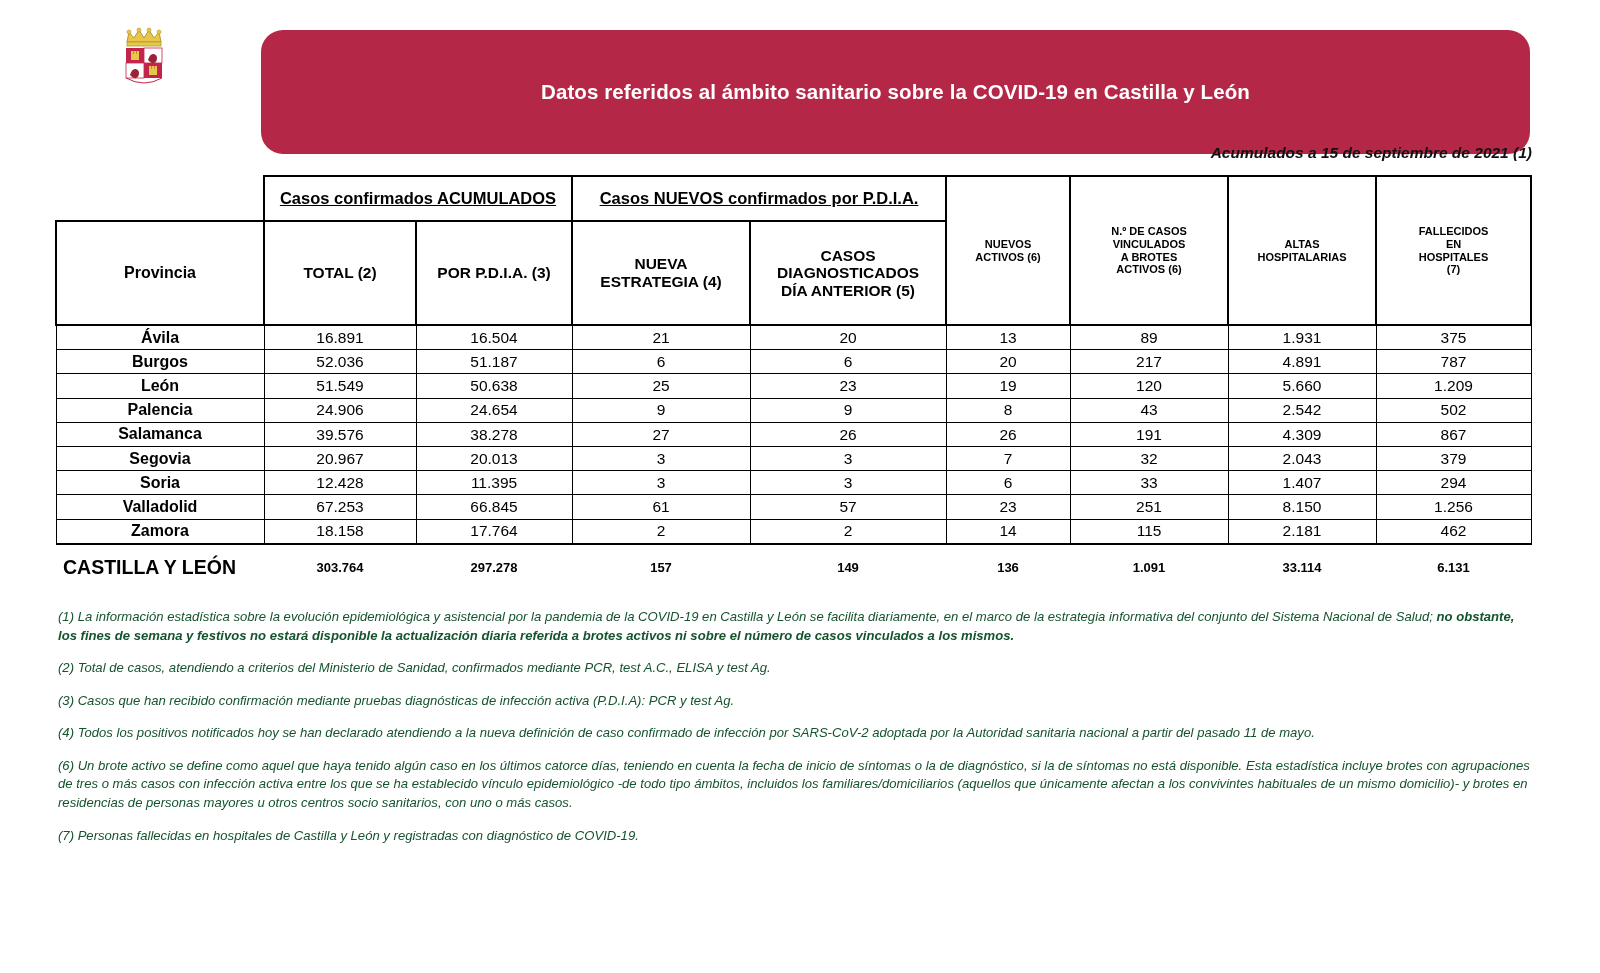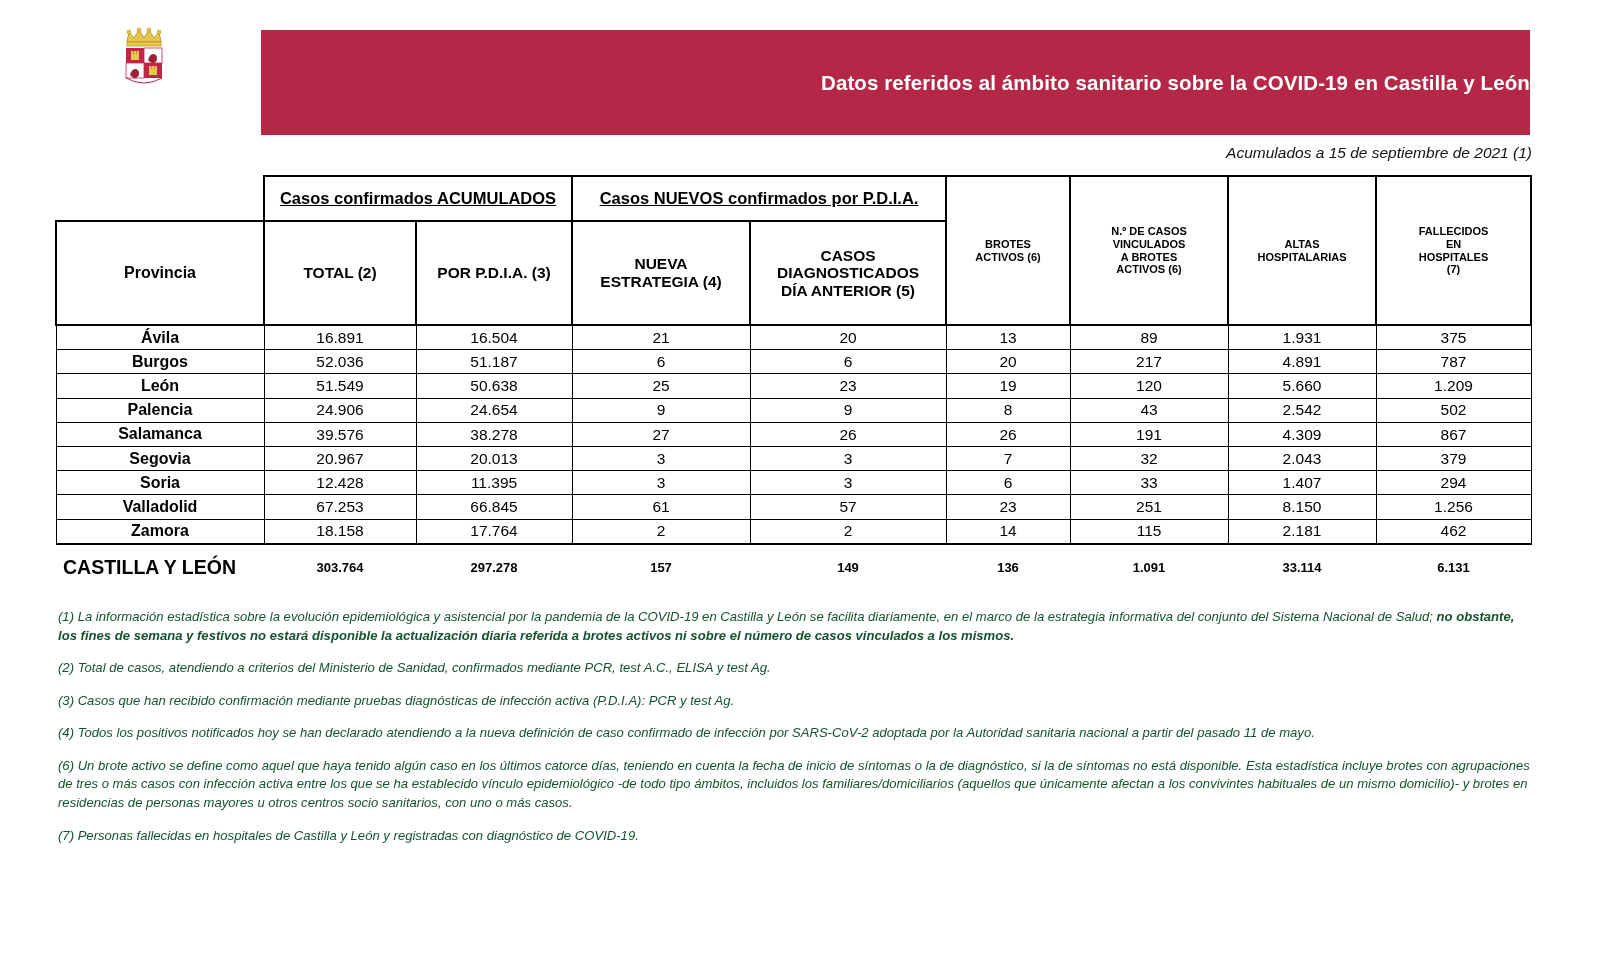--- a/index.html
+++ b/index.html
@@ -43,43 +43,44 @@
     margin-top: 1px;
   }
   .logo-text .l1 { display:block; padding-left: 46px; text-align:left; }
   .logo-text .l2 { display:block; text-align:center; }
 
   .banner {
     position: absolute;
     left: 261px;
     top: 30px;
     width: 1269px;
-    height: 105px;
+    height: 124px;
     background: #b52746;
     display: flex;
     align-items: center;
-    justify-content: flex-end;
+    justify-content: center;
+    border-radius: 22px;
   }
   .banner-title {
     color: #ffffff;
     font-family: "Liberation Sans", sans-serif;
     font-weight: bold;
     font-size: 20.5px;
     letter-spacing: 0.1px;
     text-align: center;
   }
 
   
   .dateline {
     position: absolute;
     right: 68px;
     top: 144px;
     font-family: "Liberation Sans", sans-serif;
     font-style: italic;
-    font-weight: normal;
+    font-weight: bold;
     font-size: 15.5px;
     color: #111;
   }
 
   
   .table-wrap {
     position: absolute;
     left: 55px;
     top: 175px;
     width: 1475px;
@@ -235,21 +236,21 @@
       <col style="width:158px">
       <col style="width:148px">
       <col style="width:155px">
     </colgroup>
     <thead>
       <tr>
         <th class="blankcorner"></th>
         <th class="grouphdr" colspan="2">Casos confirmados ACUMULADOS</th>
         <th class="grouphdr" colspan="2">Casos NUEVOS confirmados por P.D.I.A.</th>
         <th class="colhdr-tall" rowspan="2">
-          <span>BROTES</span><br>
+          <span>NUEVOS</span><br>
           <span>ACTIVOS (6)</span>
         </th>
         <th class="colhdr-tall" rowspan="2">
           <span>N.º DE CASOS</span><br>
           <span>VINCULADOS</span><br>
           <span>A BROTES</span><br>
           <span>ACTIVOS (6)</span>
         </th>
         <th class="colhdr-tall" rowspan="2">
           <span>ALTAS</span><br>

